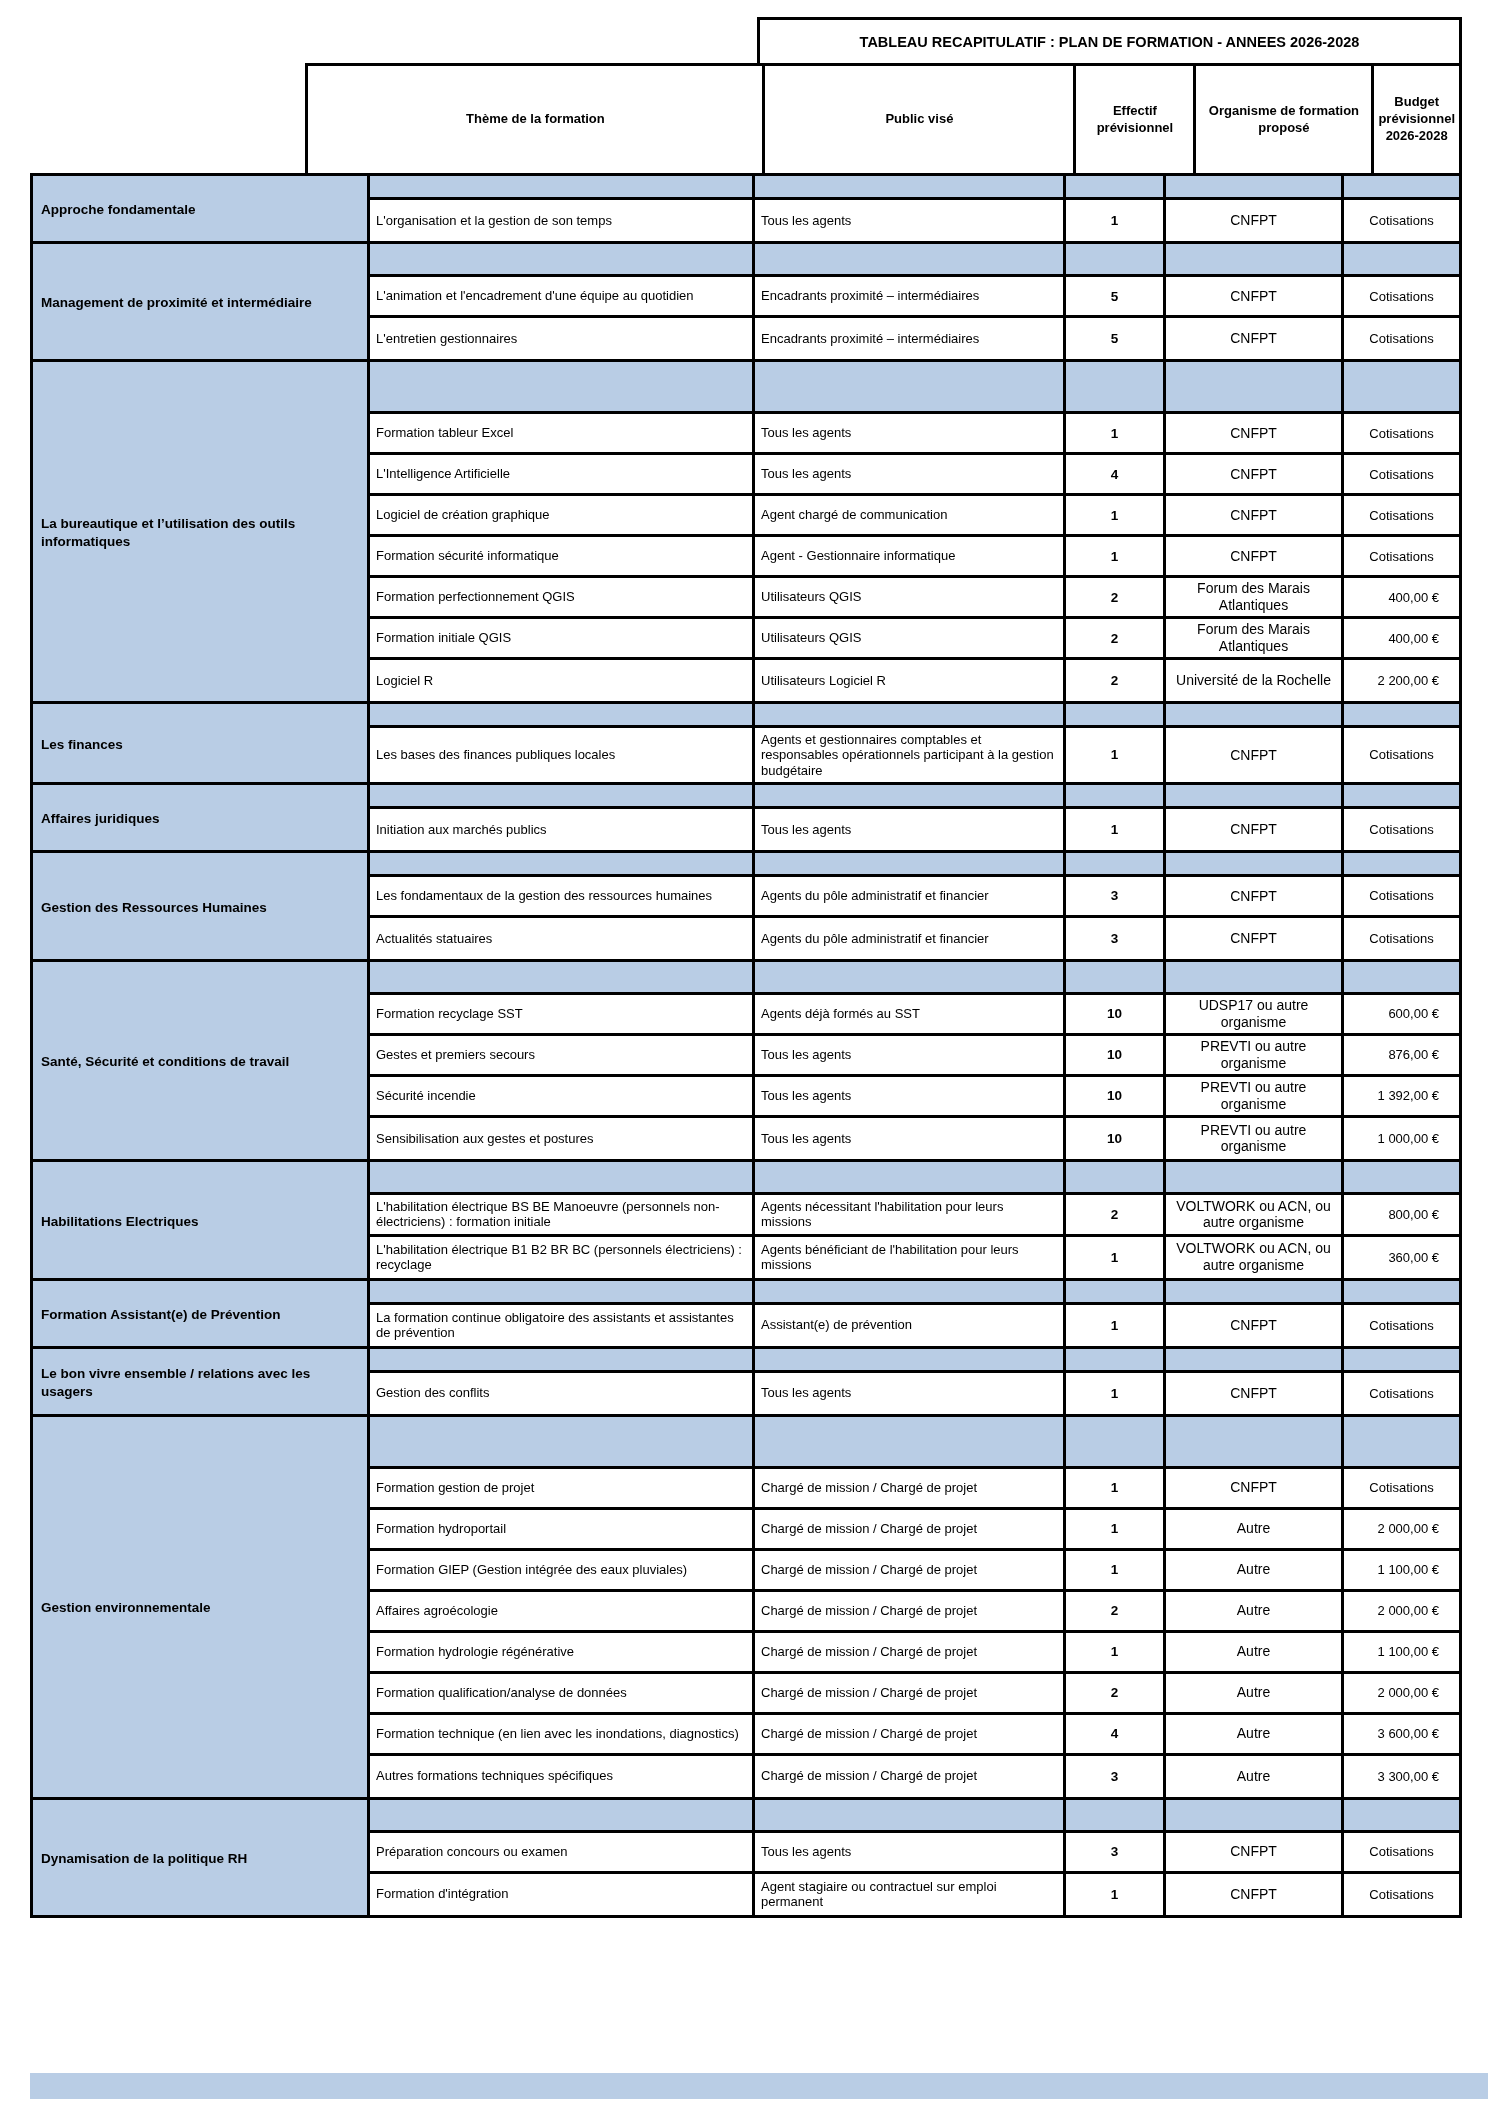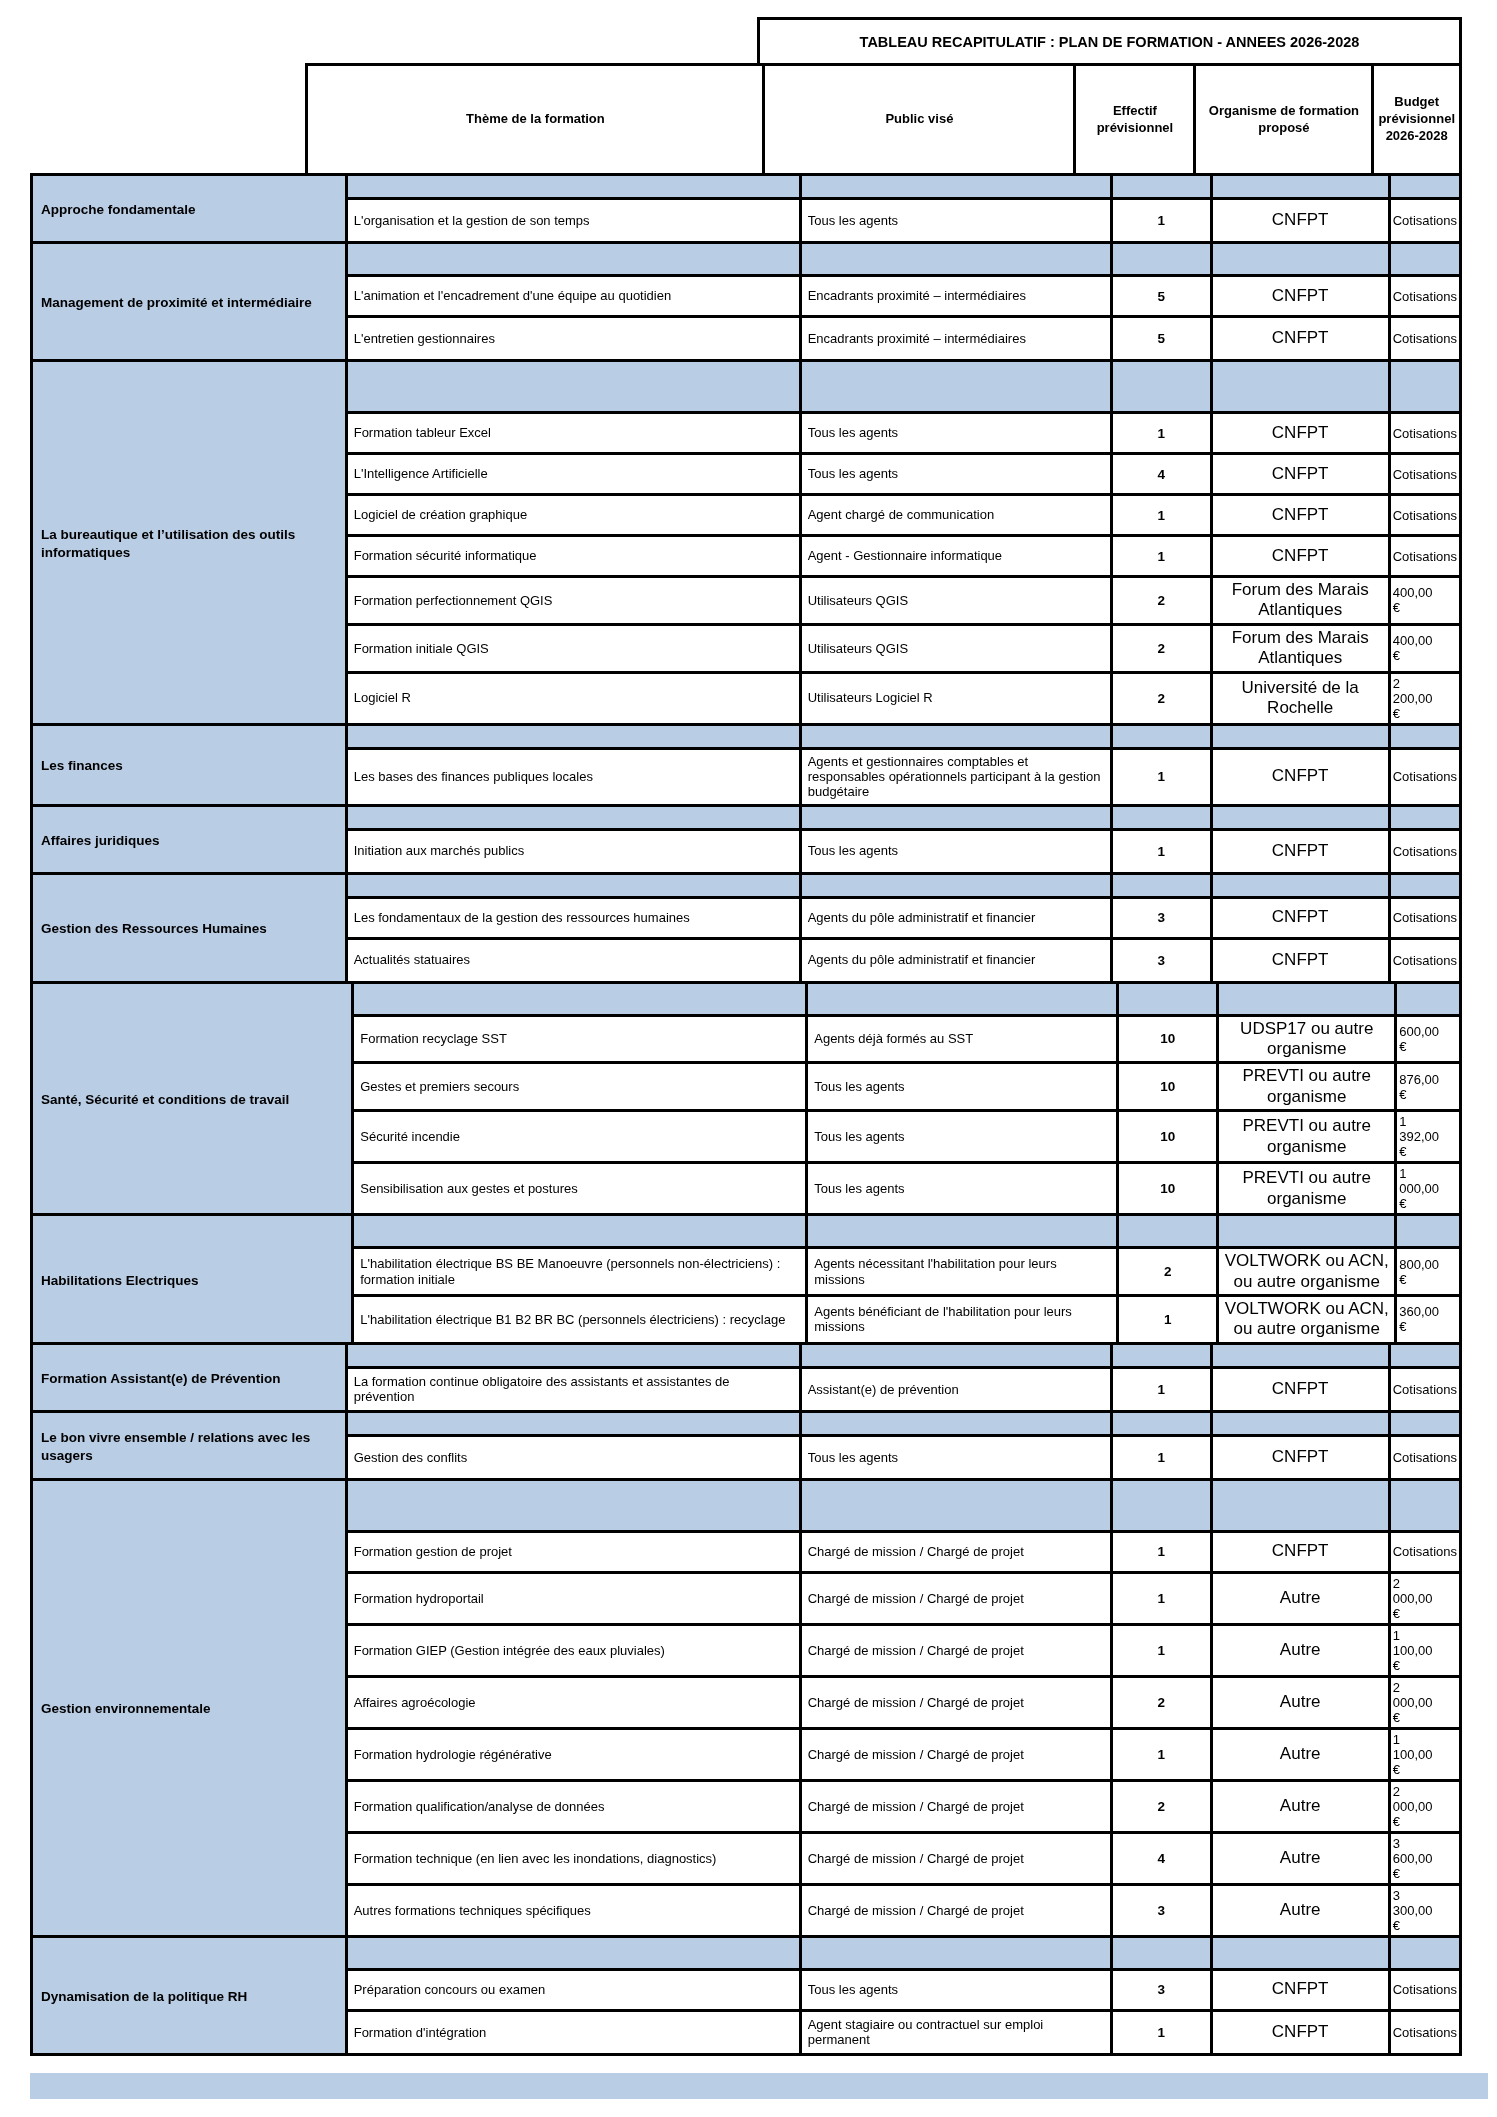--- a/index.html
+++ b/index.html
@@ -53,24 +53,24 @@
   .sec-body > div:not(:last-child) { border-bottom: 3px solid #000; }
 
   .spacer-row { display: flex; background: var(--band); height: 24px; }
   .spacer-row.medium { height: 33px; }
   .spacer-row.large { height: 52px; }
 
   .data-row { display: flex; min-height: 41px; background: #fff; }
 
   .cell { border-right: 3px solid #000; }
   .cell:last-child { border-right: 0; }
-  .c-theme  { width: 454px; display: flex; align-items: center; padding: 4px 6px; font-size: 13px; line-height: 1.18; }
+  .c-theme  { width: 385px; display: flex; align-items: center; padding: 4px 6px; font-size: 13px; line-height: 1.18; }
   .c-public { width: 311px; display: flex; align-items: center; padding: 4px 6px; font-size: 13px; line-height: 1.18; }
   .c-eff    { width: 100px; display: flex; align-items: center; justify-content: center; font-weight: bold; font-size: 13.5px; }
-  .c-org    { width: 178px; display: flex; align-items: center; justify-content: center; text-align: center; font-size: 17px; line-height: 1.2; padding: 2px; }
+  .c-org    { width: 178px; display: flex; align-items: center; justify-content: center; text-align: center; font-size: 14px; line-height: 1.2; padding: 2px; }
   .c-bud    { flex: 1; display: flex; align-items: center; justify-content: center; font-size: 13px; padding: 2px; }
   .c-bud.amount { justify-content: flex-end; padding-right: 20px; }
 
   
   .bottom-band {
     position: absolute; left: 30px; top: 2073px;
     width: 1458px; height: 26px;
     background: var(--band);
   }
 </style>

